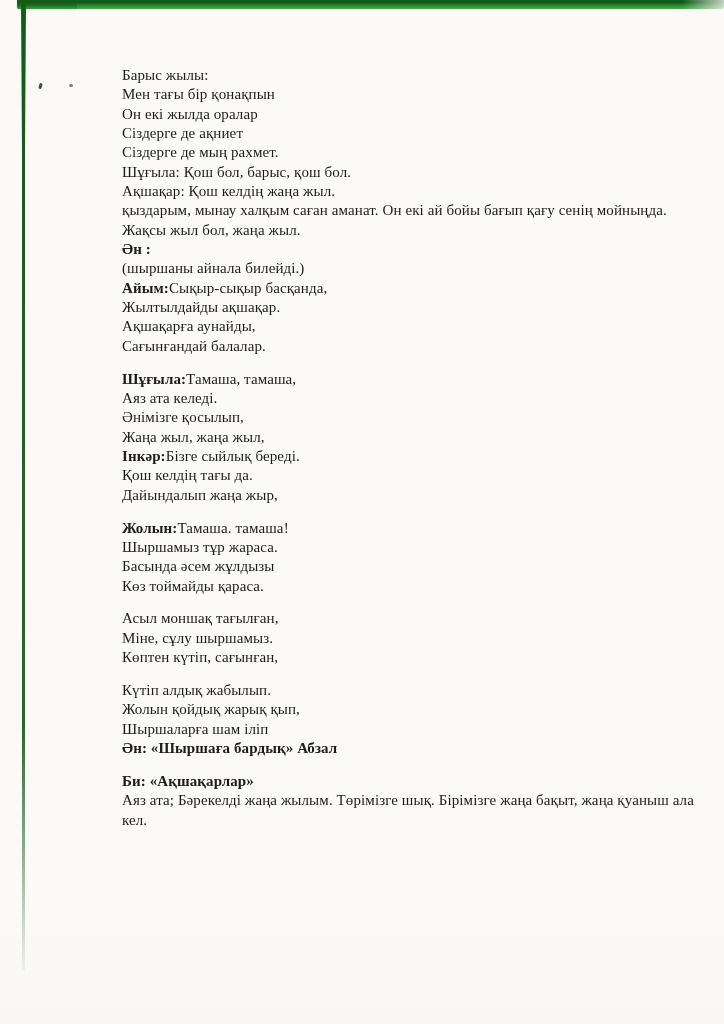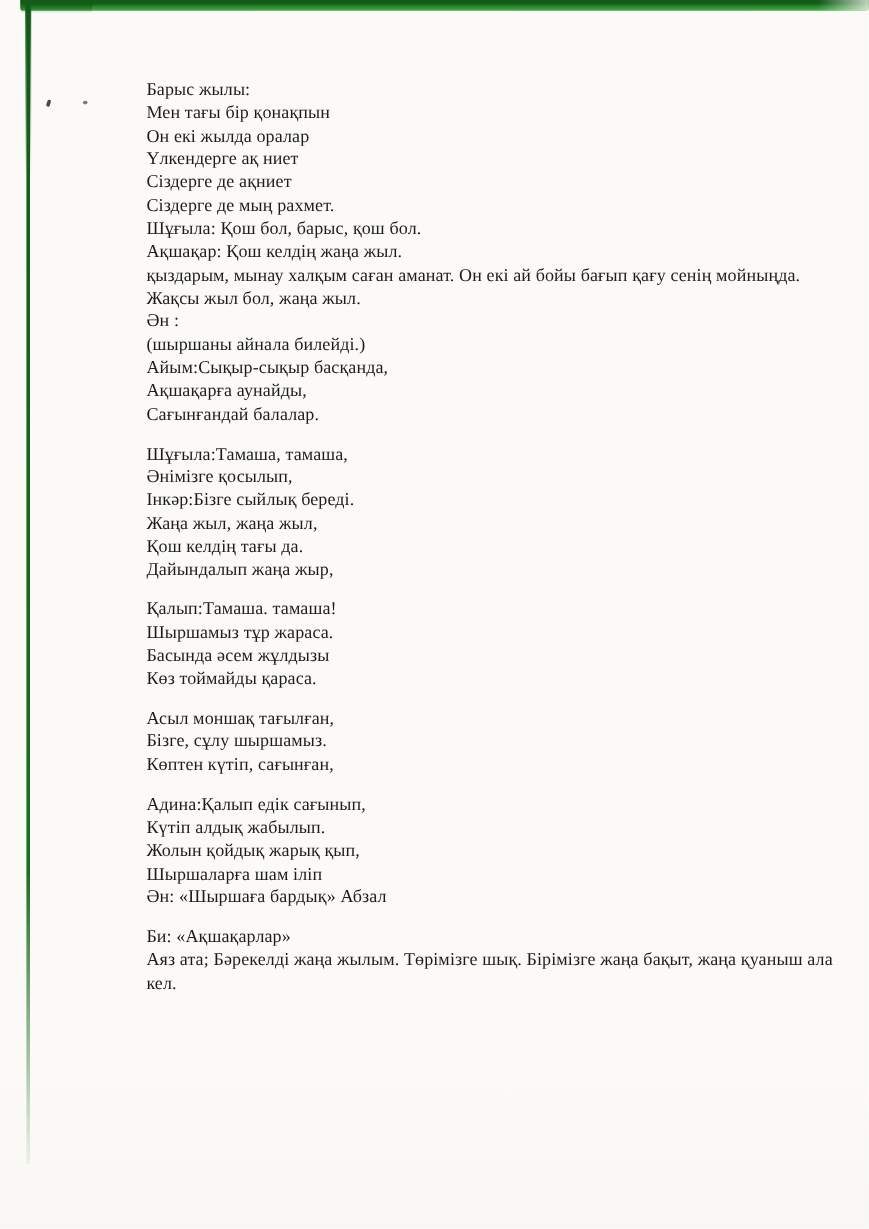--- a/index.html
+++ b/index.html
@@ -58,65 +58,65 @@
   .doc {
     position: absolute;
     left: 122px; top: 66px;
     width: 560px;
     font-size: 15px;
     color: var(--ink);
     letter-spacing: 0.1px;
   }
   .line { height: 19.35px; line-height: 19.35px; white-space: nowrap; }
   .gap  { height: 13.5px; }
-  .line b { font-weight: normal; }
+  .line b { font-weight: bold; }
 </style>
 </head>
 <body>
 
 <div class="page">
   <div class="top-border"></div>
   <div class="left-border-cap"></div>
   <div class="left-border"></div>
   <div class="artifact a1"></div>
   <div class="artifact a2"></div>
   <div id="doc-lines" class="doc">
       <div class="line">Барыс жылы:</div>
       <div class="line">Мен тағы бір қонақпын</div>
       <div class="line">Он екі жылда оралар</div>
-      <div class="line">Үлкендерге ақ ниет</div>
       <div class="line">Сіздерге де ақниет</div>
       <div class="line">Сіздерге де мың рахмет.</div>
       <div class="line">Шұғыла: Қош бол, барыс, қош бол.</div>
       <div class="line">Ақшақар: Қош келдің жаңа жыл.</div>
       <div class="line">қыздарым, мынау халқым саған аманат. Он екі ай бойы бағып қағу сенің мойныңда.</div>
       <div class="line">Жақсы жыл бол, жаңа жыл.</div>
       <div class="line"><b>Ән :</b></div>
       <div class="line">(шыршаны айнала билейді.)</div>
       <div class="line"><b>Айым:</b>Сықыр-сықыр басқанда,</div>
+      <div class="line">Жылтылдайды ақшақар.</div>
       <div class="line">Ақшақарға аунайды,</div>
       <div class="line">Сағынғандай балалар.</div>
       <div class="gap"></div>
       <div class="line"><b>Шұғыла:</b>Тамаша, тамаша,</div>
+      <div class="line">Аяз ата келеді.</div>
       <div class="line">Әнімізге қосылып,</div>
+      <div class="line">Жаңа жыл, жаңа жыл,</div>
       <div class="line"><b>Інкәр:</b>Бізге сыйлық береді.</div>
-      <div class="line">Жаңа жыл, жаңа жыл,</div>
       <div class="line">Қош келдің тағы да.</div>
       <div class="line">Дайындалып жаңа жыр,</div>
       <div class="gap"></div>
-      <div class="line"><b>Қалып:</b>Тамаша. тамаша!</div>
+      <div class="line"><b>Жолын:</b>Тамаша. тамаша!</div>
       <div class="line">Шыршамыз тұр жараса.</div>
       <div class="line">Басында әсем жұлдызы</div>
       <div class="line">Көз тоймайды қараса.</div>
       <div class="gap"></div>
       <div class="line">Асыл моншақ тағылған,</div>
-      <div class="line">Бізге, сұлу шыршамыз.</div>
+      <div class="line">Міне, сұлу шыршамыз.</div>
       <div class="line">Көптен күтіп, сағынған,</div>
       <div class="gap"></div>
-      <div class="line"><b>Адина:</b>Қалып едік сағынып,</div>
       <div class="line">Күтіп алдық жабылып.</div>
       <div class="line">Жолын қойдық жарық қып,</div>
       <div class="line">Шыршаларға шам іліп</div>
       <div class="line"><b>Ән: «Шыршаға бардық» Абзал</b></div>
       <div class="gap"></div>
       <div class="line"><b>Би: «Ақшақарлар»</b></div>
       <div class="line">Аяз ата; Бәрекелді жаңа жылым. Төрімізге шық. Бірімізге жаңа бақыт, жаңа қуаныш ала</div>
       <div class="line">кел.</div>
     </div>
 </div>

